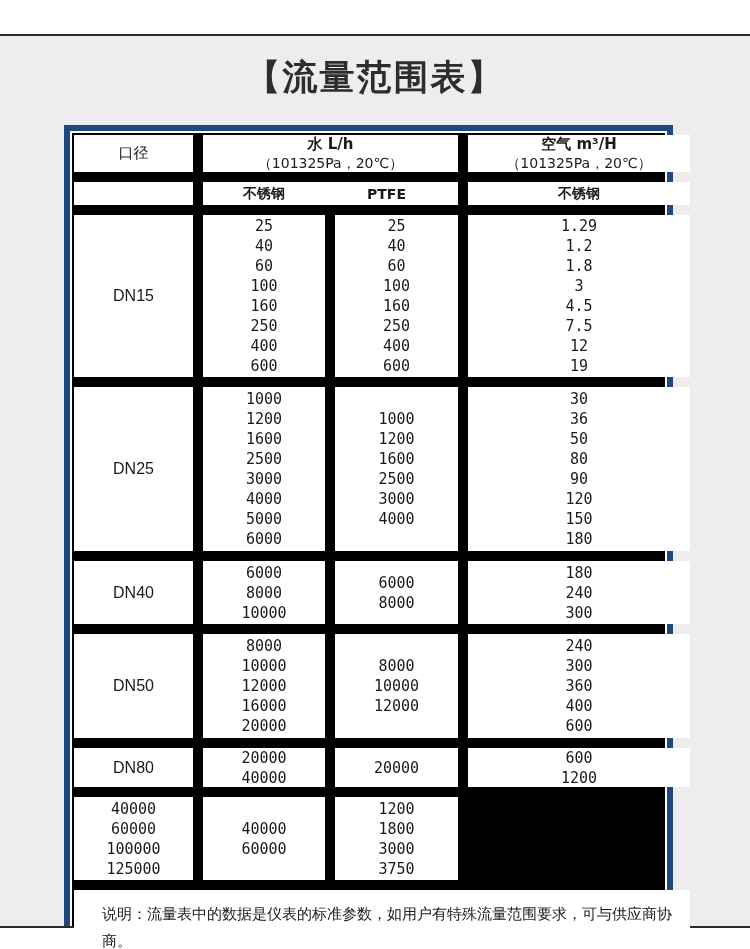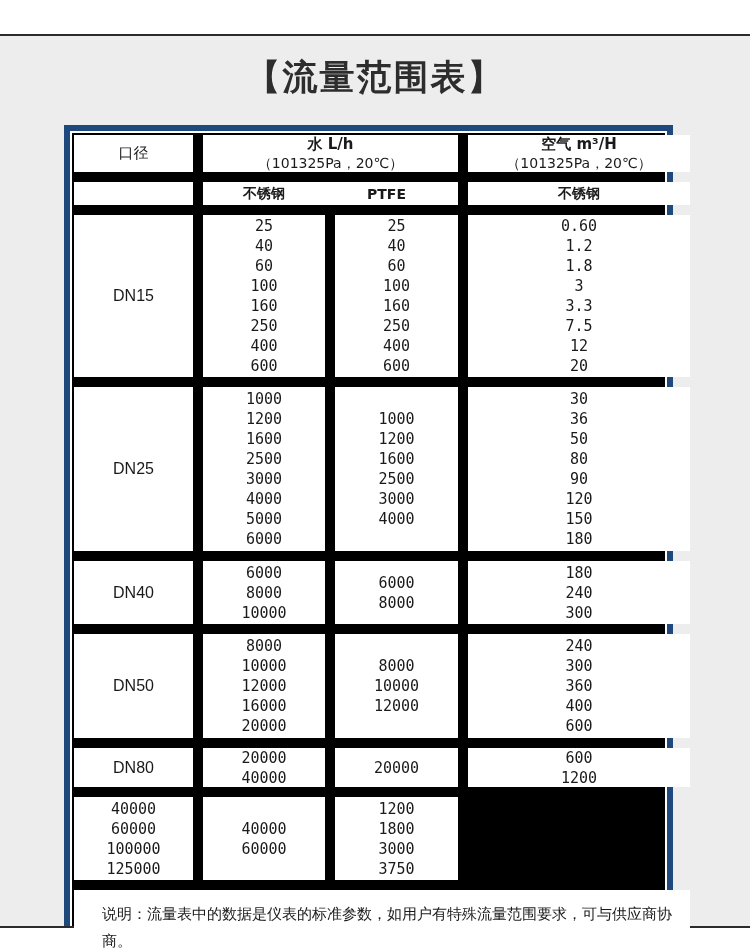--- a/index.html
+++ b/index.html
@@ -88,28 +88,28 @@
           <div class="vline">25</div>
           <div class="vline">40</div>
           <div class="vline">60</div>
           <div class="vline">100</div>
           <div class="vline">160</div>
           <div class="vline">250</div>
           <div class="vline">400</div>
           <div class="vline">600</div>
         </div>
         <div class="cell vals">
-          <div class="vline">0.60</div>
+          <div class="vline">1.29</div>
           <div class="vline">1.2</div>
           <div class="vline">1.8</div>
           <div class="vline">3</div>
-          <div class="vline">3.3</div>
+          <div class="vline">4.5</div>
           <div class="vline">7.5</div>
           <div class="vline">12</div>
-          <div class="vline">20</div>
+          <div class="vline">19</div>
         </div>
         <div class="cell dn-cell">DN25</div>
         <div class="cell vals">
           <div class="vline">1000</div>
           <div class="vline">1200</div>
           <div class="vline">1600</div>
           <div class="vline">2500</div>
           <div class="vline">3000</div>
           <div class="vline">4000</div>
           <div class="vline">5000</div>

